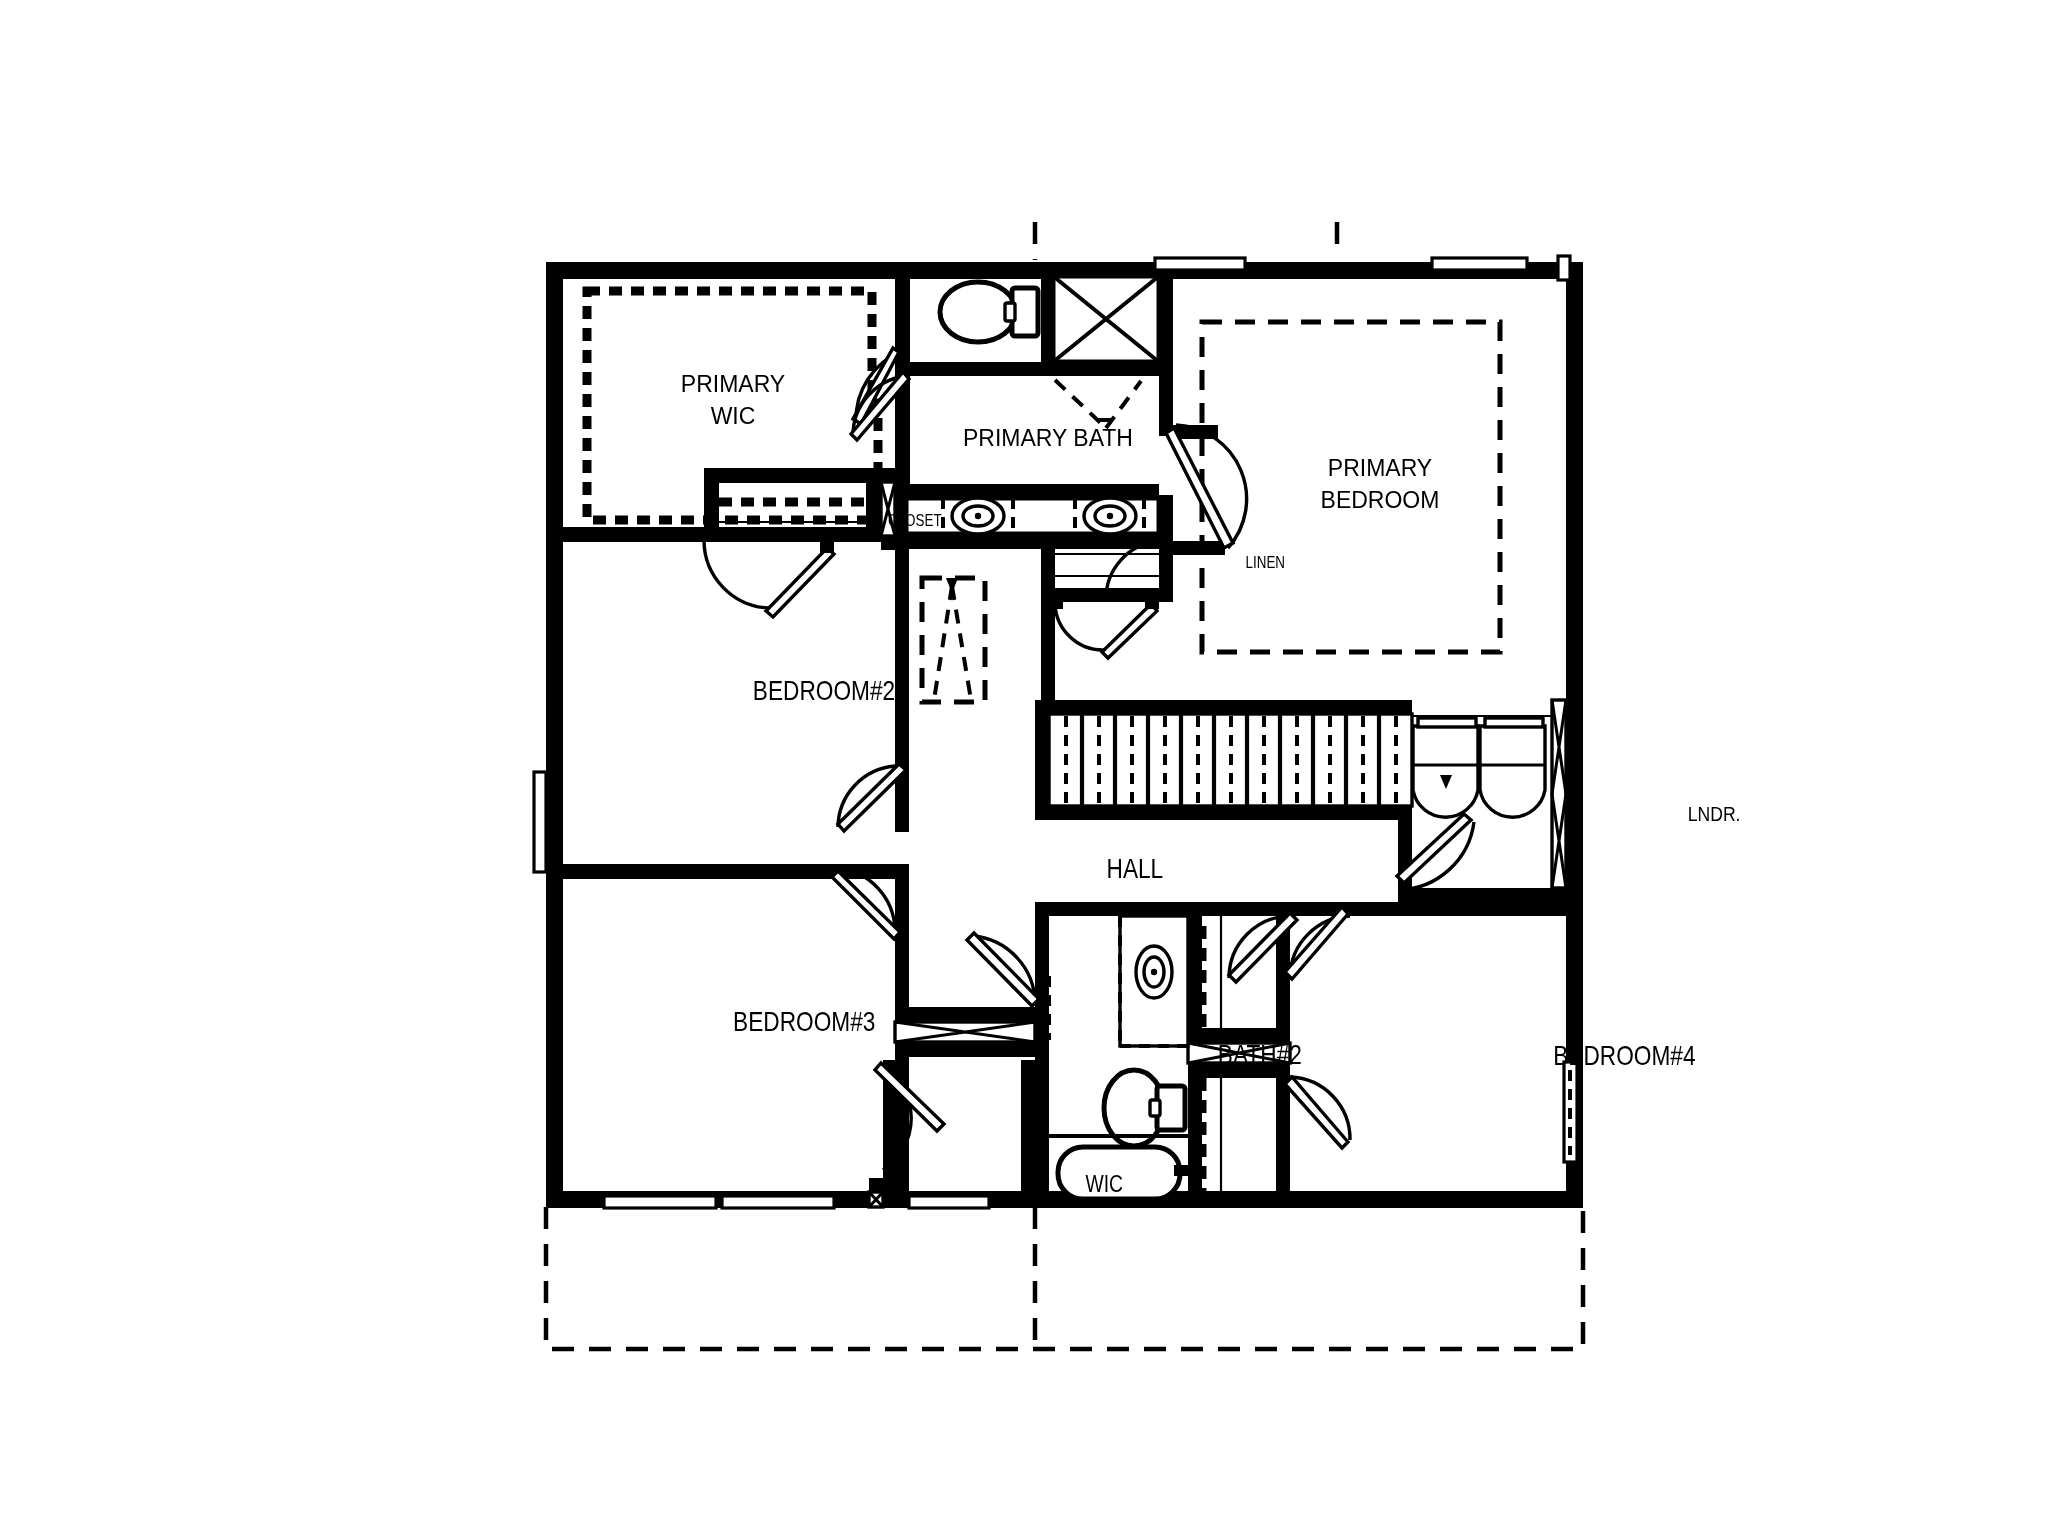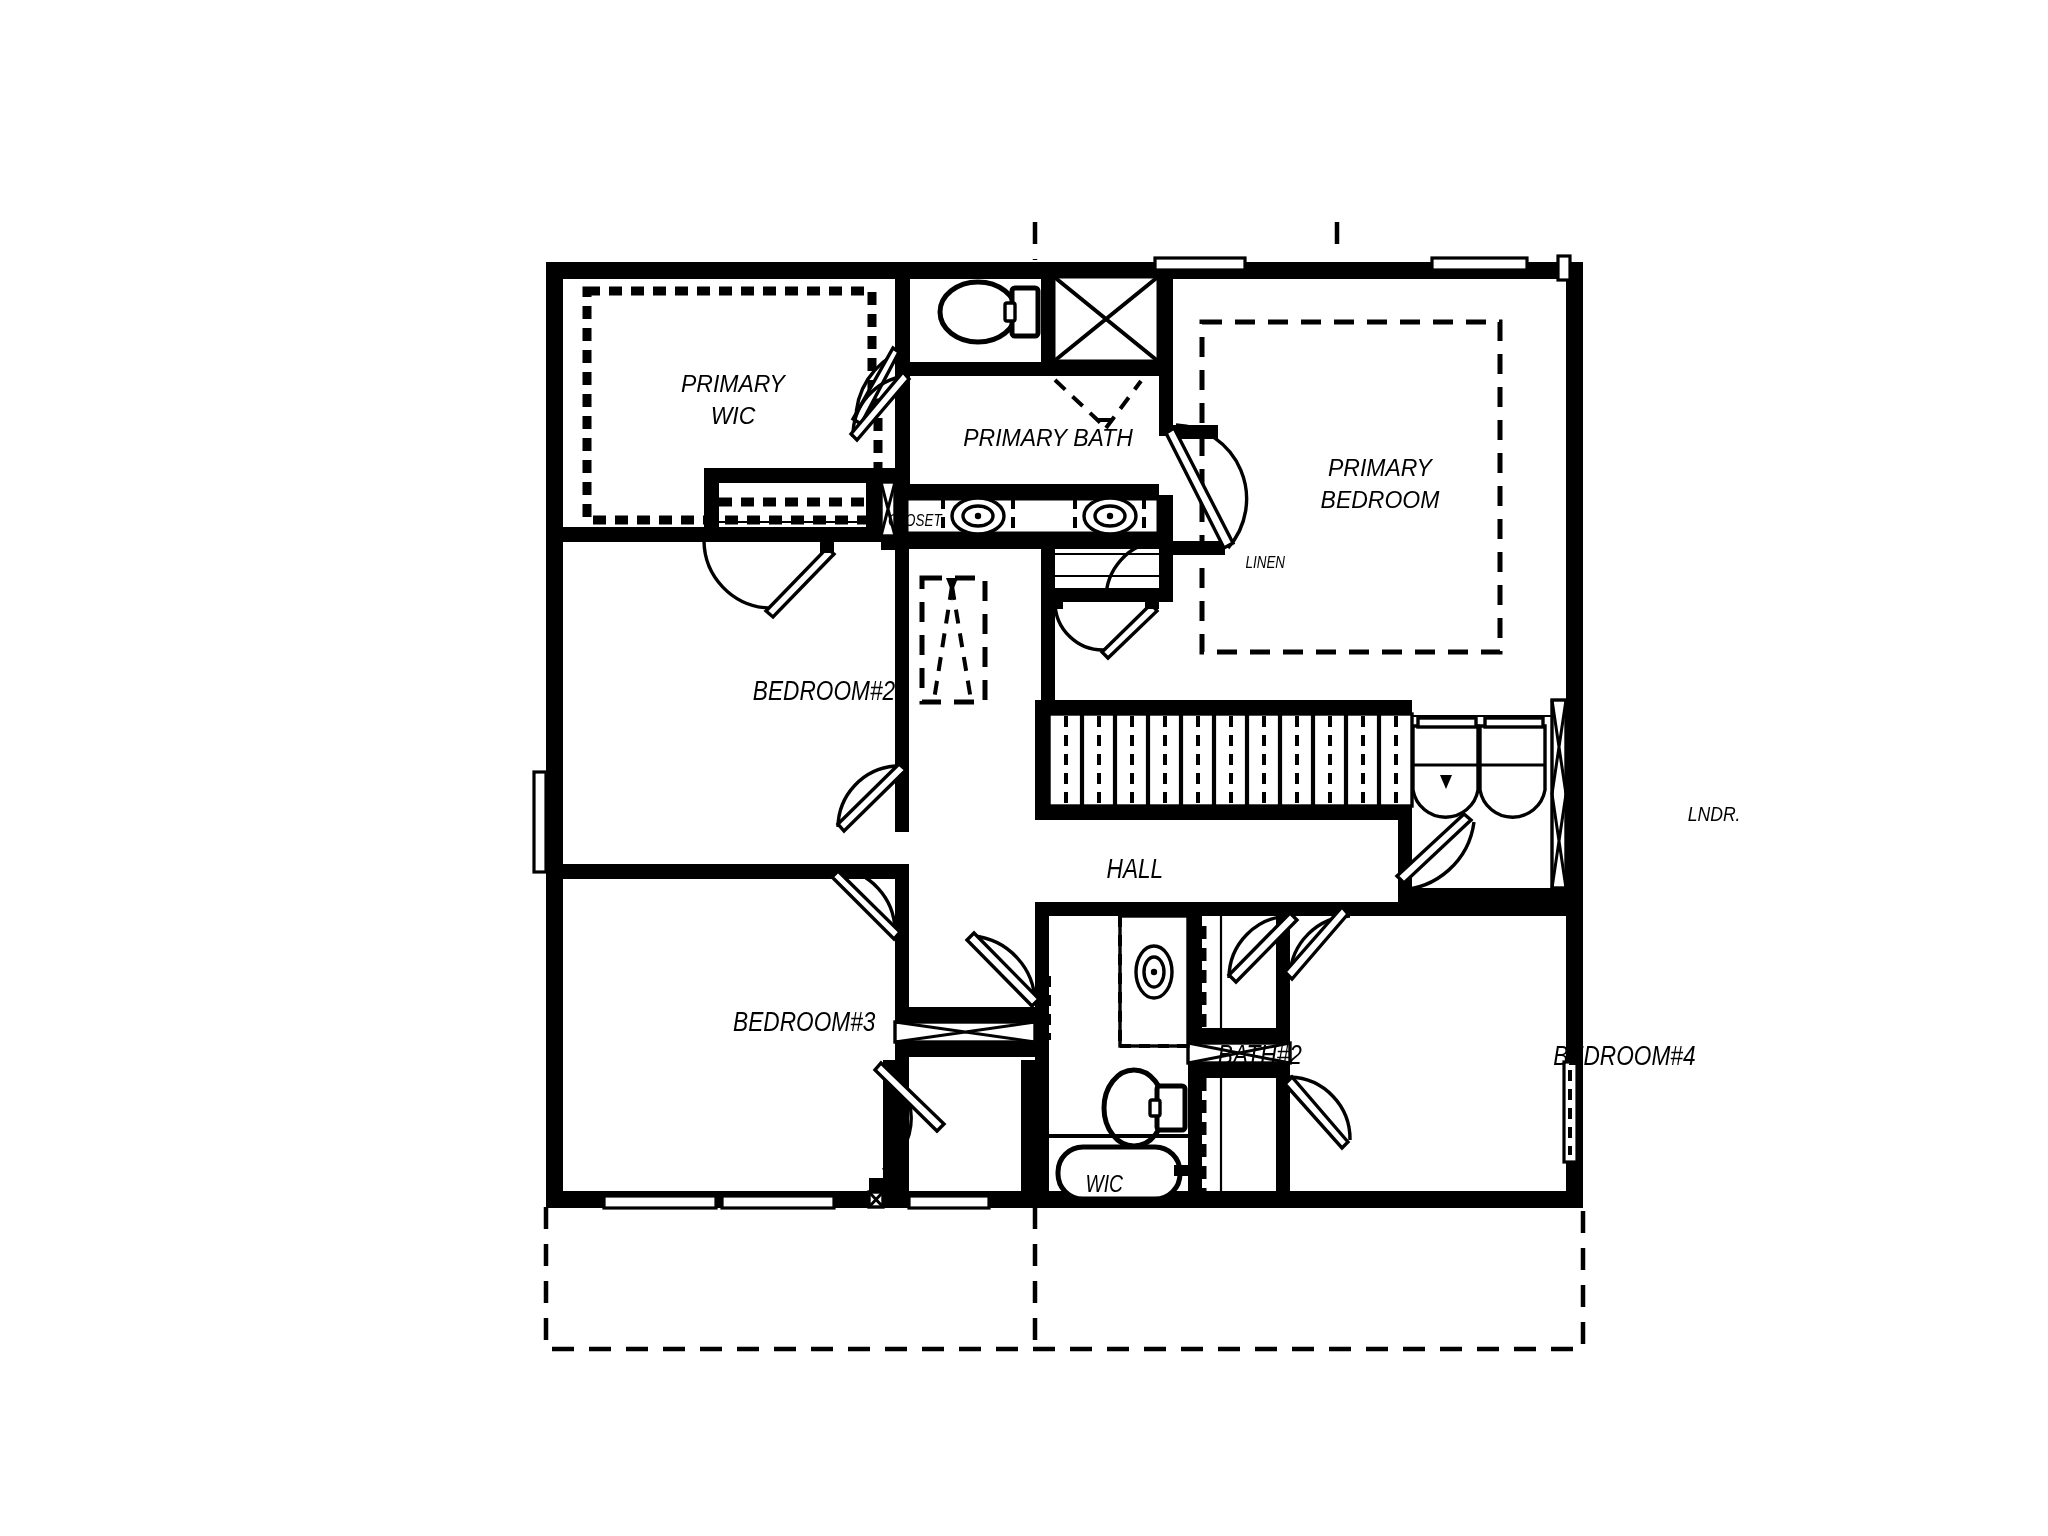--- a/index.html
+++ b/index.html
@@ -9,21 +9,20 @@
     width: 2048px;
     height: 1536px;
     overflow: hidden;
     font-family: "Liberation Sans", sans-serif;
   }
   #plan-root {
     position: relative;
     width: 2048px;
     height: 1536px;
     background: #ffffff;
-    font-style: italic;
   }
   svg#floorplan {
     display: block;
     width: 2048px;
     height: 1536px;
   }
   .wall      { fill: #000000; }
   .thinline  { fill: none; stroke: #000000; stroke-width: 3; }
   .thinline2 { fill: none; stroke: #000000; stroke-width: 4; }
   .hairline  { fill: none; stroke: #000000; stroke-width: 2.2; }

